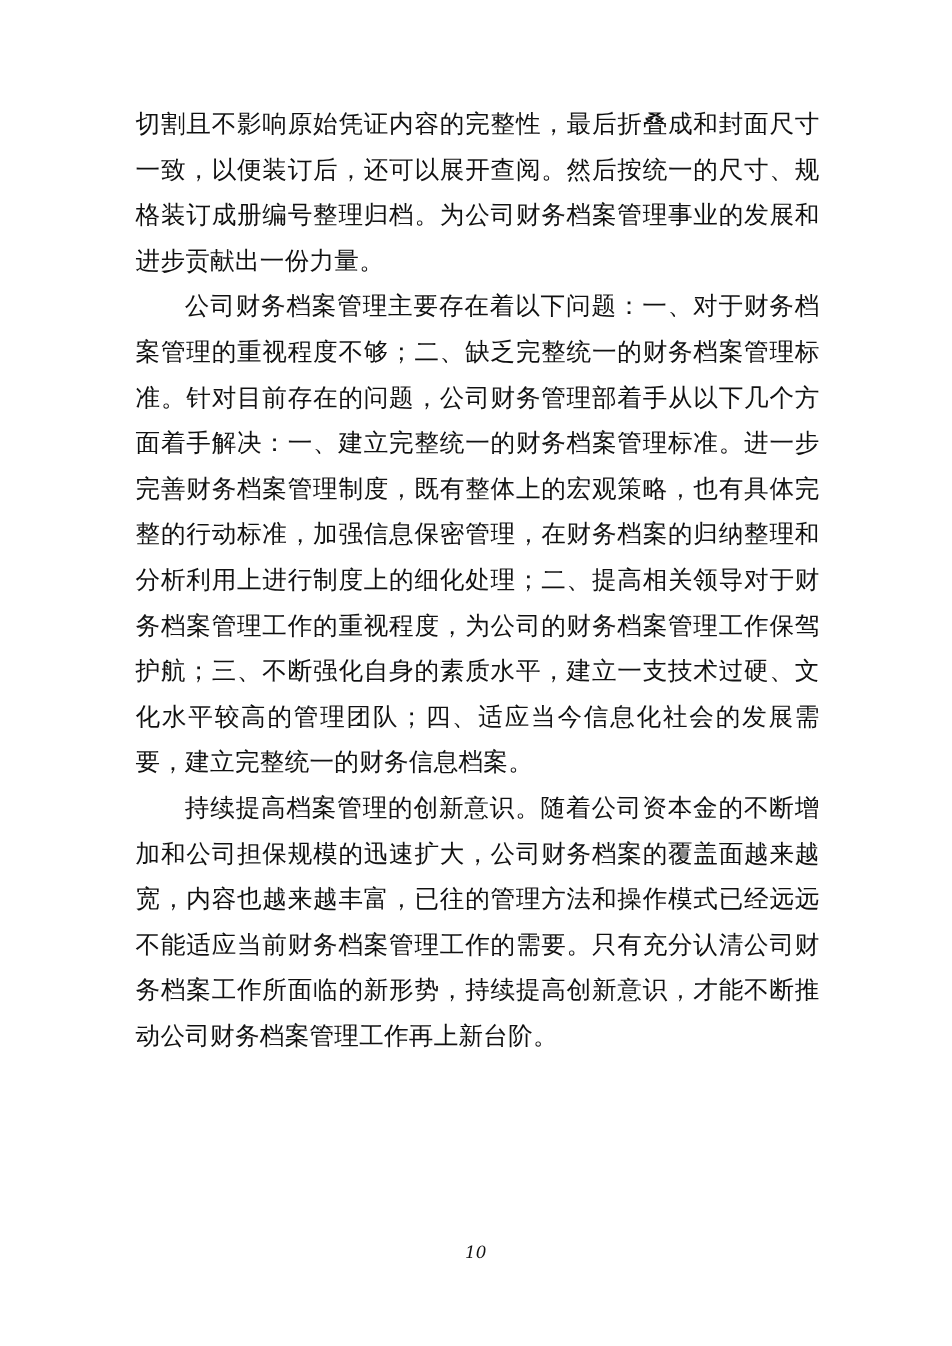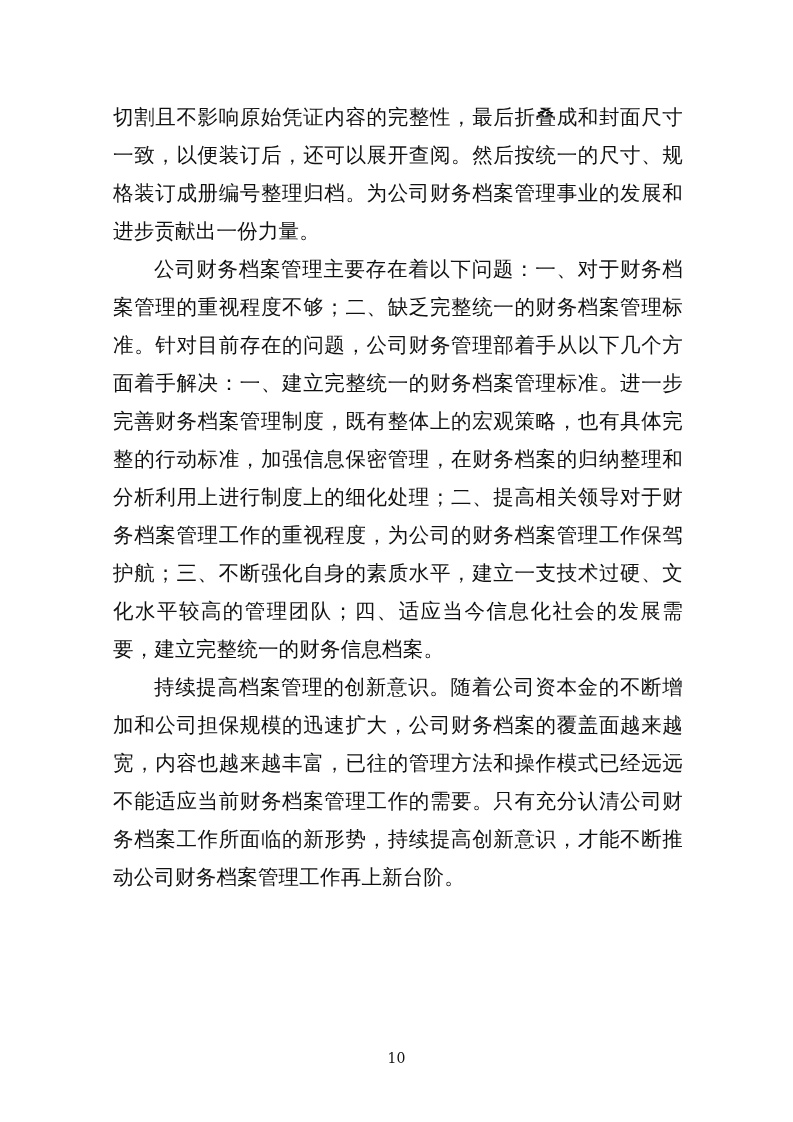--- a/index.html
+++ b/index.html
@@ -11,21 +11,21 @@
     width: 793px;
     height: 1122px;
     font-family: "DejaVu Serif", "Liberation Serif", serif;
     color: #000000;
     position: relative;
     overflow: hidden;
   }
   .page {
     position: absolute;
     left: 0;
-    top: 14px;
+    top: 0;
     width: 793px;
     height: 842px;
     box-sizing: border-box;
     background: #fff;
   }
   .content {
     position: absolute;
     left: 113px;
     top: 84px;
     width: 570px;
@@ -45,20 +45,21 @@
   }
   .page-number {
     position: absolute;
     left: 0;
     top: 1036px;
     width: 793px;
     text-align: center;
     font-size: 14px;
     font-family: "DejaVu Serif", "Liberation Serif", serif;
     color: #111;
+    font-style: italic;
   }
 </style>
 </head>
 <body>
 
 <div class="page">
   <div class="content">
     <p class="para">切割且不影响原始凭证内容的完整性，最后折叠成和封面尺寸一致，以便装订后，还可以展开查阅。然后按统一的尺寸、规格装订成册编号整理归档。为公司财务档案管理事业的发展和进步贡献出一份力量。</p>
     <p class="para indent">公司财务档案管理主要存在着以下问题：一、对于财务档案管理的重视程度不够；二、缺乏完整统一的财务档案管理标准。针对目前存在的问题，公司财务管理部着手从以下几个方面着手解决：一、建立完整统一的财务档案管理标准。进一步完善财务档案管理制度，既有整体上的宏观策略，也有具体完整的行动标准，加强信息保密管理，在财务档案的归纳整理和分析利用上进行制度上的细化处理；二、提高相关领导对于财务档案管理工作的重视程度，为公司的财务档案管理工作保驾护航；三、不断强化自身的素质水平，建立一支技术过硬、文化水平较高的管理团队；四、适应当今信息化社会的发展需要，建立完整统一的财务信息档案。</p>
     <p class="para indent">持续提高档案管理的创新意识。随着公司资本金的不断增加和公司担保规模的迅速扩大，公司财务档案的覆盖面越来越宽，内容也越来越丰富，已往的管理方法和操作模式已经远远不能适应当前财务档案管理工作的需要。只有充分认清公司财务档案工作所面临的新形势，持续提高创新意识，才能不断推动公司财务档案管理工作再上新台阶。</p>

